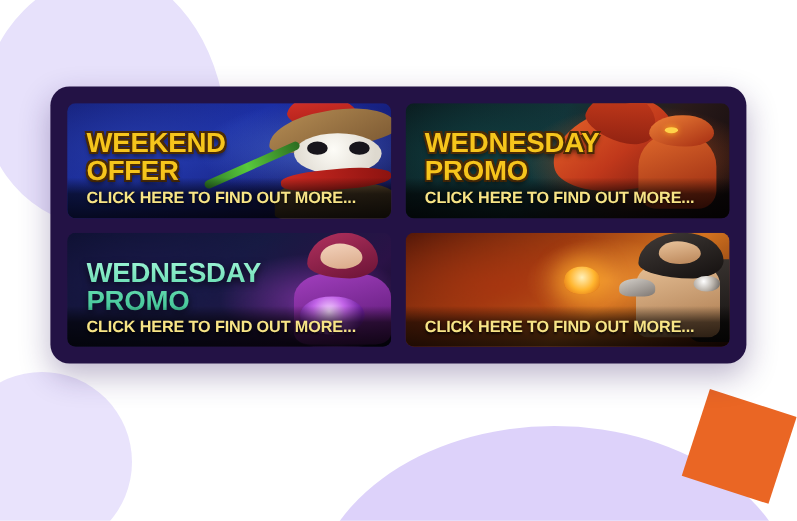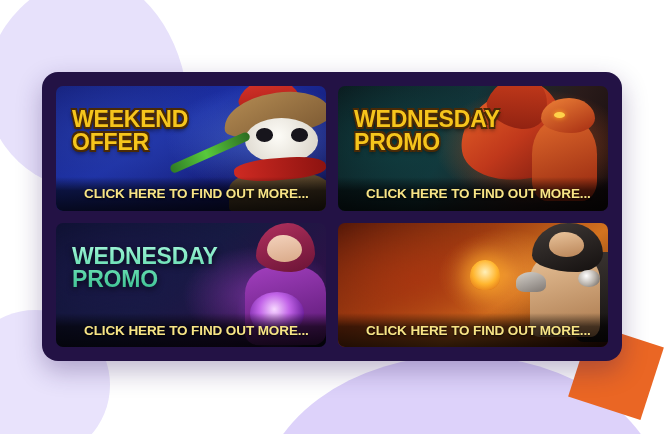--- a/index.html
+++ b/index.html
@@ -36,21 +36,21 @@
   .square-orange {
     position:absolute; left:578px; top:334px;
     width:76px; height:76px;
     background:#ea6624;
     transform:rotate(18deg);
   }
 
   
   .card {
     position:absolute; left:42px; top:72px;
-    width:580px; height:289px;
+    width:580px; height:231px;
     background:#231245;
     border-radius:16px;
     padding:14px;
     display:grid;
     grid-template-columns:1fr 1fr;
     grid-template-rows:1fr 1fr;
     gap:12px;
     box-shadow:0 10px 26px rgba(40,16,90,.30);
   }
 
@@ -71,21 +71,21 @@
     letter-spacing:-.2px;
     white-space:pre-line;
     text-transform:uppercase;
     z-index:3;
   }
   .cta {
     position:absolute;
     left:0; right:0; bottom:0;
     height:34px;
     display:flex; align-items:center;
-    padding-left:28px;
+    padding-left:16px;
     font-weight:bold;
     font-size:13.5px;
     letter-spacing:-.1px;
     text-transform:uppercase;
     color:#f7e486;
     background:linear-gradient(to bottom, rgba(0,0,0,0) 0%, rgba(0,0,0,.62) 40%, rgba(0,0,0,.80) 100%);
     z-index:4;
     text-shadow:0 1px 2px rgba(0,0,0,.85);
   }
 

